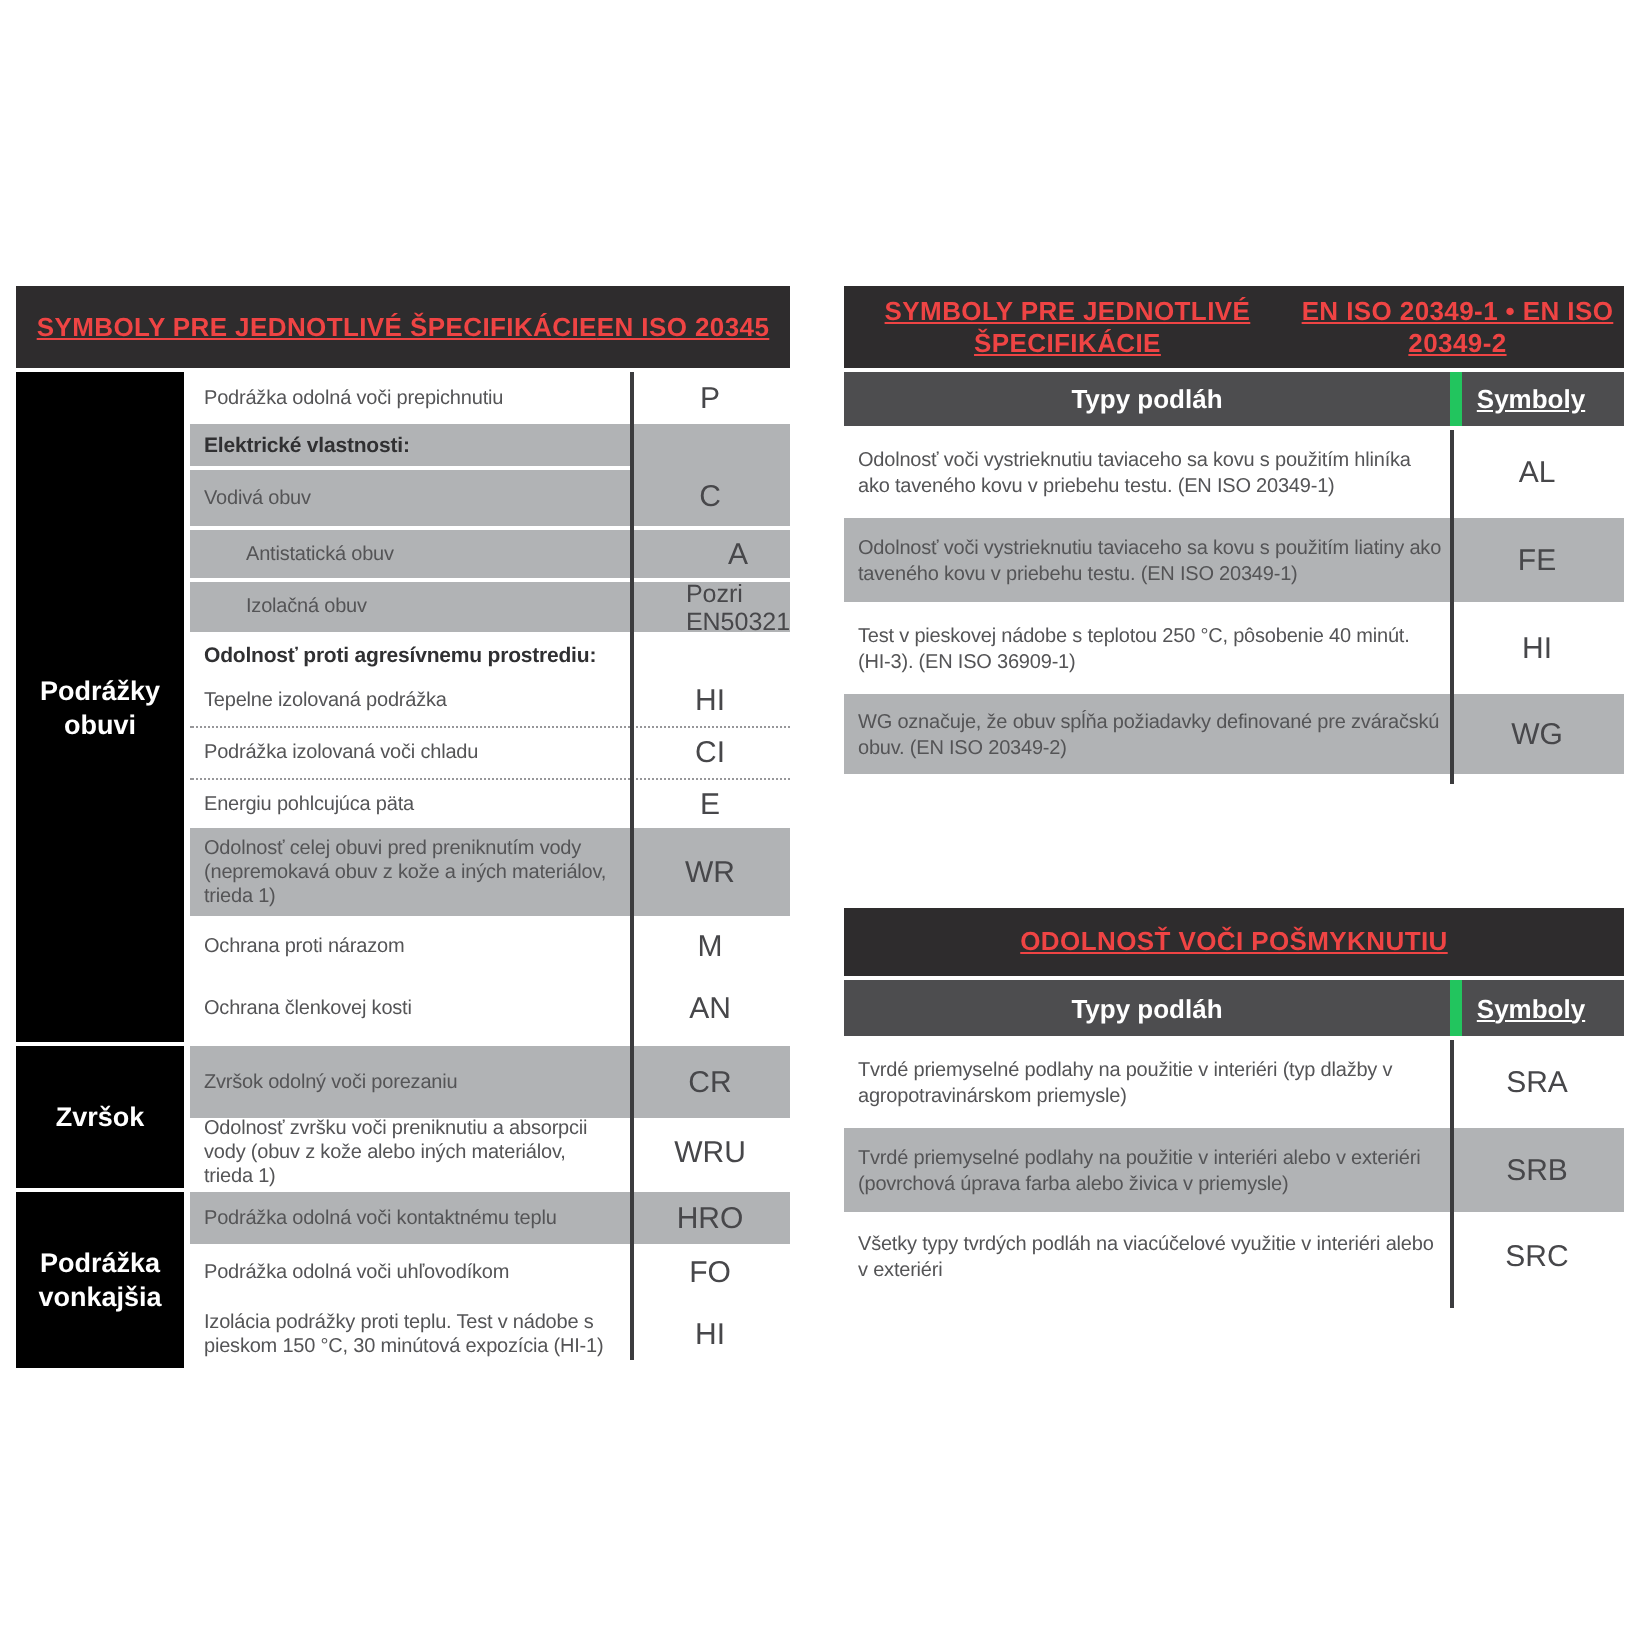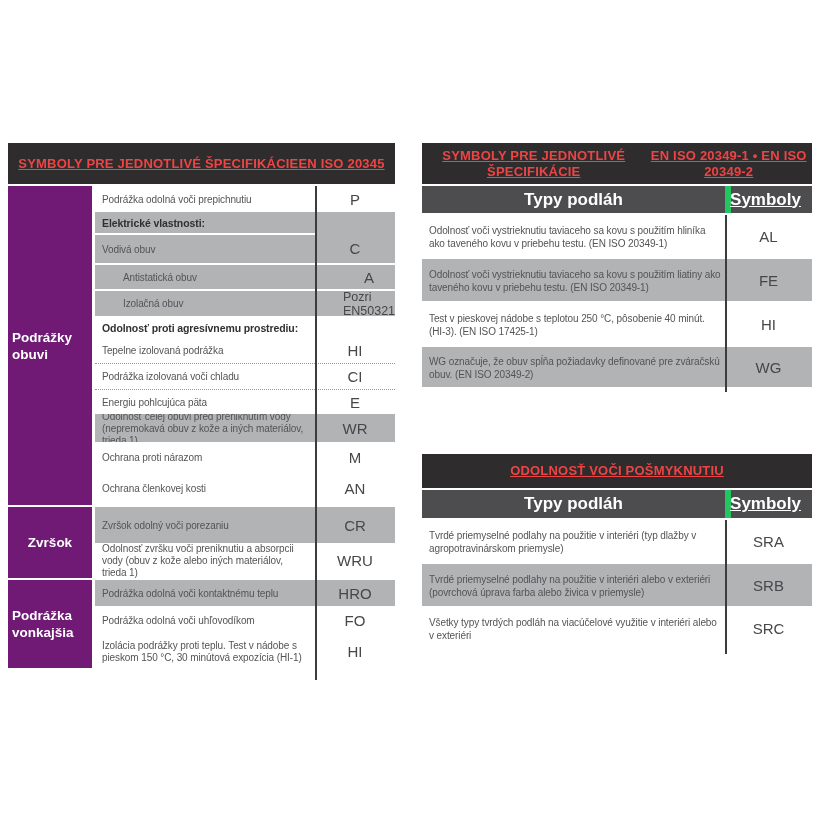--- a/index.html
+++ b/index.html
@@ -11,22 +11,22 @@
          justify-content:center;font-weight:bold;font-size:13px;line-height:16px;letter-spacing:.2px;
          text-align:center;text-decoration:underline;}
   .vdiv{position:absolute;width:2px;background:#3C3C3E;}
 
   
   .ltable{position:absolute;left:8px;top:143px;width:387px;}
   .ltable .thead{height:41px;}
   .lbody{margin-top:2px;}
   .lgroup{display:flex;}
   .lgroup + .lgroup{margin-top:2px;}
-  .lcat{width:84px;margin-right:3px;background:#701a75;color:#fff;font-weight:bold;font-size:13.5px;
-        line-height:17px;display:flex;align-items:center;justify-content:center;
+  .lcat{width:84px;margin-right:3px;background:#000000;color:#fff;font-weight:bold;font-size:13.5px;
+        line-height:17px;display:flex;align-items:center;justify-content:center;text-align:center;
         padding:0 4px;box-sizing:border-box;}
   .lrows{display:flex;flex-direction:column;width:300px;}
   .lrow{display:flex;overflow:hidden;justify-content:flex-end;}
   .ldesc{width:220px;box-sizing:border-box;display:flex;align-items:center;
          padding:1px 8px 0 7px;font-size:10px;line-height:12px;letter-spacing:-.1px;color:#545456;}
   .lsym{width:80px;box-sizing:border-box;display:flex;align-items:center;justify-content:center;
         font-size:15px;color:#47474A;}
   .sym-small{font-size:12.5px;}
   .bold .ldesc{font-weight:bold;color:#303032;font-size:10.5px;}
   .bg-w{background:#ffffff;}
@@ -34,21 +34,21 @@
   .sep-w  .ldesc,.sep-w  .lsym{border-top:2px solid #ffffff;padding-left:28px;}
   .sep-wd .ldesc{border-top:2px solid #ffffff;}
   .sep-d  .ldesc,.sep-d  .lsym{border-top:1px dotted #97979A;}
 
   
   .rtable{position:absolute;left:422px;width:390px;}
   .rt-top{top:143px;}
   .rt-bottom{top:454px;}
   .rt-top .thead{height:41px;}
   .rt-bottom .thead{height:34px;}
-  .rsub{display:flex;margin-top:2px;background:#4D4D4F;color:#fff;font-weight:bold;font-size:17px;}
+  .rsub{display:flex;margin-top:2px;background:#4D4D4F;color:#fff;font-weight:bold;font-size:13px;}
   .rt-top .rsub{height:27px;}
   .rt-bottom .rsub{height:28px;}
   .rsub-types{width:303px;display:flex;align-items:center;justify-content:center;}
   .rsub-sym{width:75px;box-sizing:border-box;border-left:6px solid #22c55e;
             display:flex;align-items:center;justify-content:center;text-decoration:underline;}
   .rrow{display:flex;margin-top:2px;overflow:hidden;}
   .rdesc{width:303px;box-sizing:border-box;display:flex;align-items:center;
          padding:1px 4px 0 7px;font-size:10px;line-height:13px;letter-spacing:-.1px;color:#545456;}
   .rsym{width:87px;display:flex;align-items:center;justify-content:center;font-size:15px;color:#47474A;}
 </style>
@@ -114,21 +114,21 @@
                 <span>Podrážka izolovaná voči chladu</span>
               </div>
             <div class="lsym">CI</div>
           </div>
           <div class="lrow bg-w sep-d" style="height:25px">
             <div class="ldesc">
                 <span>Energiu pohlcujúca päta</span>
               </div>
             <div class="lsym">E</div>
           </div>
-          <div class="lrow bg-g" style="height:28px">
+          <div class="lrow bg-g" style="height:44px">
             <div class="ldesc">
                 <span>Odolnosť celej obuvi pred preniknutím vody (nepremokavá obuv z kože a iných materiálov, trieda 1)</span>
               </div>
             <div class="lsym">WR</div>
           </div>
           <div class="lrow bg-w" style="height:30px">
             <div class="ldesc">
                 <span>Ochrana proti nárazom</span>
               </div>
             <div class="lsym">M</div>
@@ -204,21 +204,21 @@
       <div class="rsym">AL</div>
     </div>
     <div class="rrow bg-g" style="height:42px">
       <div class="rdesc">
           <span>Odolnosť voči vystrieknutiu taviaceho sa kovu s použitím liatiny ako taveného kovu v priebehu testu. (EN ISO 20349-1)</span>
         </div>
       <div class="rsym">FE</div>
     </div>
     <div class="rrow bg-w" style="height:42px">
       <div class="rdesc">
-          <span>Test v pieskovej nádobe s teplotou 250 °C, pôsobenie 40 minút. (HI-3). (EN ISO 17425-1)</span>
+          <span>Test v pieskovej nádobe s teplotou 250 °C, pôsobenie 40 minút. (HI-3). (EN ISO 36909-1)</span>
         </div>
       <div class="rsym">HI</div>
     </div>
     <div class="rrow bg-g" style="height:40px">
       <div class="rdesc">
           <span>WG označuje, že obuv spĺňa požiadavky definované pre zváračskú obuv. (EN ISO 20349-2)</span>
         </div>
       <div class="rsym">WG</div>
     </div>
     <div class="vdiv" style="left:303px;top:72px;height:177px;"></div>

